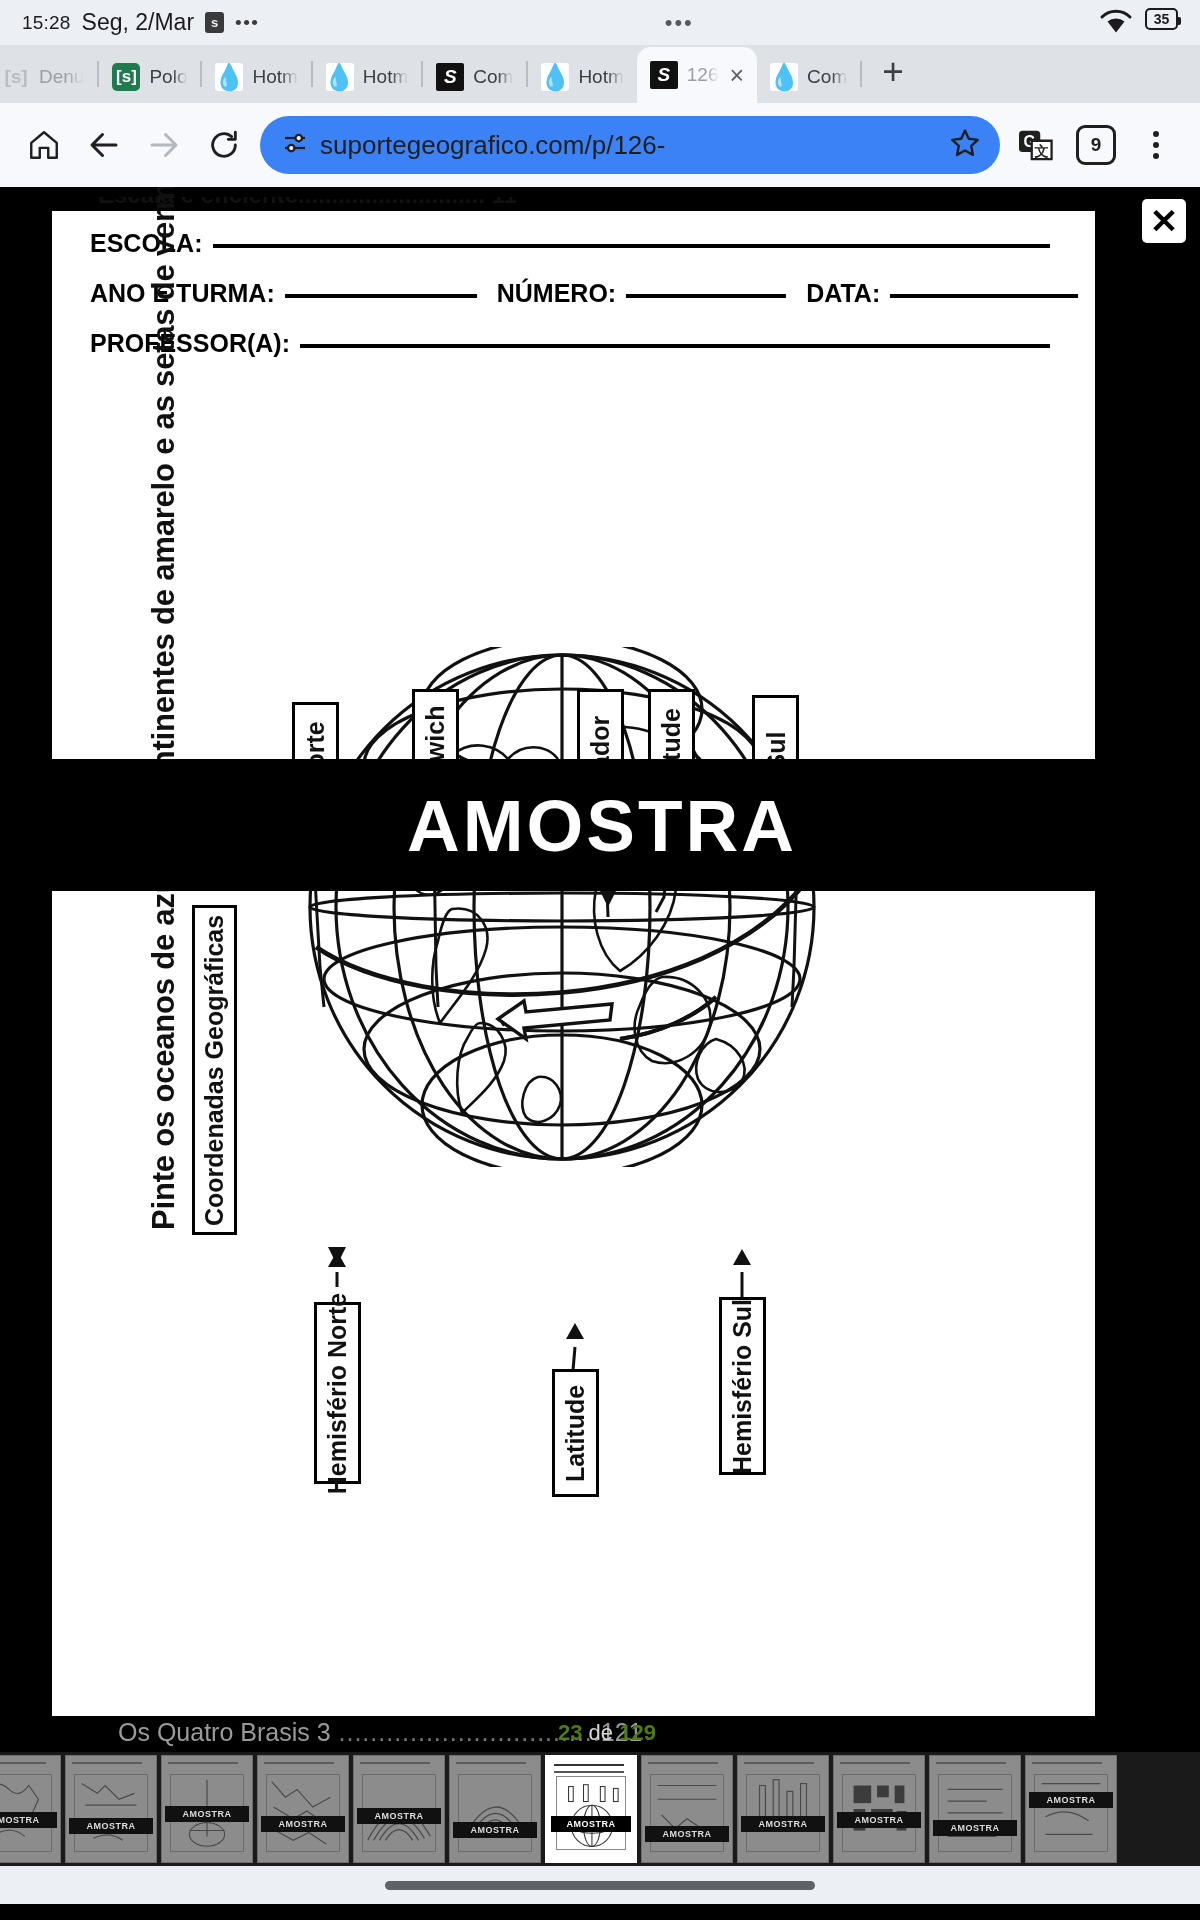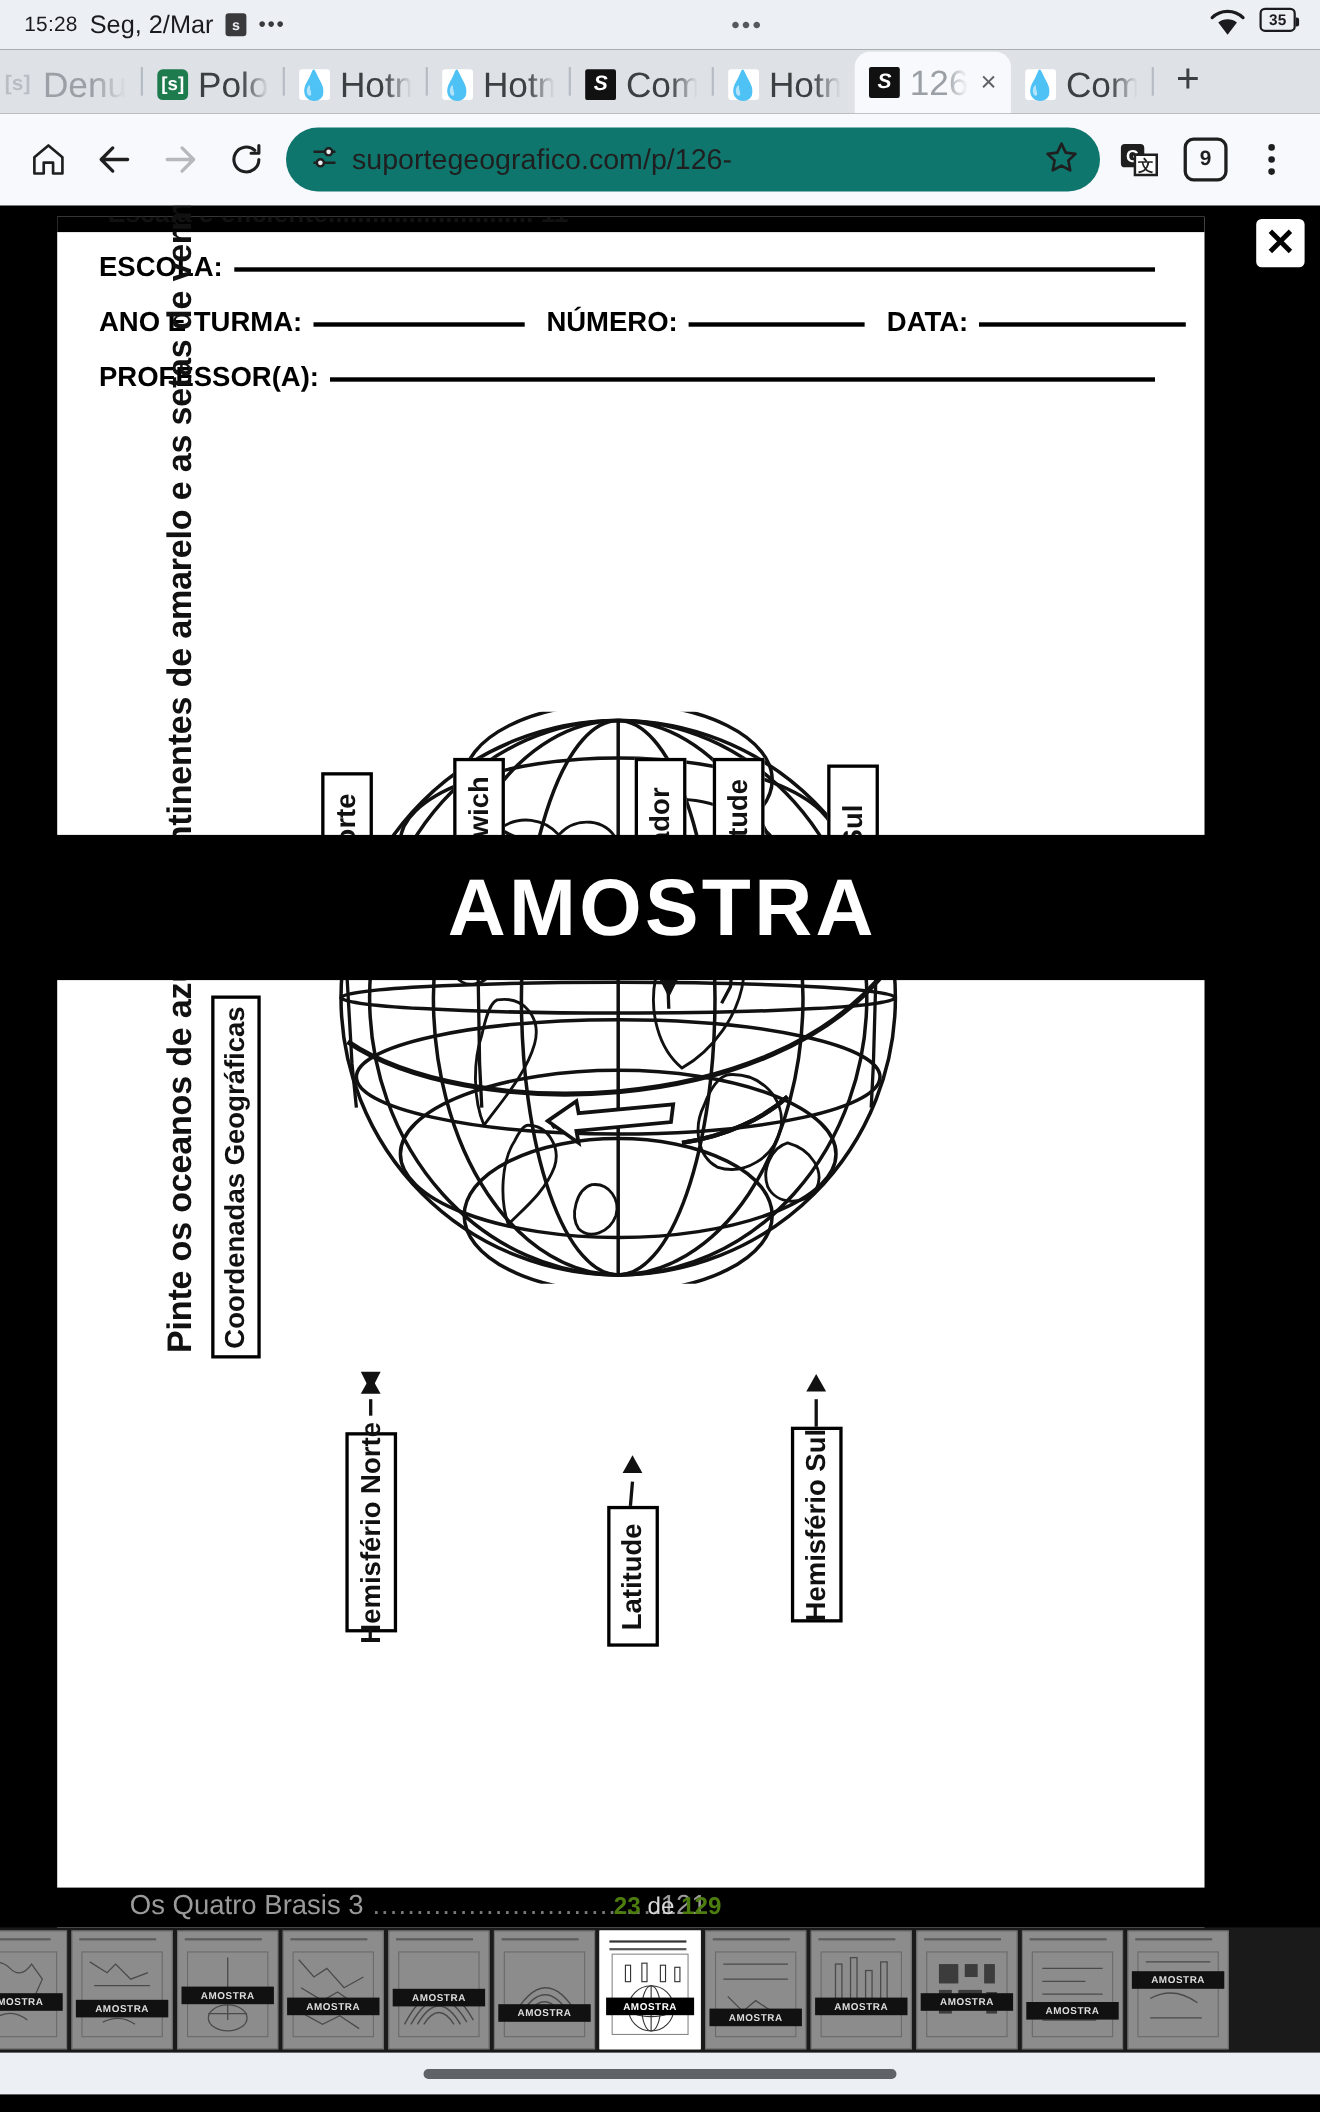--- a/index.html
+++ b/index.html
@@ -48,21 +48,21 @@
     position: relative; overflow: hidden;
   }
   .tab {
     height: 52px; display: flex; align-items: center;
     gap: 9px; padding: 0 13px;
     position: relative; flex: 0 0 auto;
     max-width: 128px; min-width: 0;
   }
   .tab.partial-left { padding-left: 2px; }
   .tab .tab-title {
-    font-size: 32px; color: #3c4043;
+    font-size: 19px; color: #3c4043;
     white-space: nowrap; overflow: hidden;
     -webkit-mask-image: linear-gradient(to right, #000 62%, transparent 100%);
     mask-image: linear-gradient(to right, #000 62%, transparent 100%);
   }
   .tab.faded .tab-title { color: #9aa0a6; }
   .tab.active {
     background: #f8f9fd;
     border-radius: 14px 14px 0 0;
     height: 56px; max-width: 155px;
     z-index: 3;
@@ -87,21 +87,21 @@
     height: 84px; width: 1200px; background: #f8f9fd;
     display: flex; align-items: center; gap: 0;
     padding: 0 14px;
   }
   .tb-icon {
     width: 60px; height: 60px; flex: 0 0 auto;
     display: flex; align-items: center; justify-content: center;
     color: #1f1f1f;
   }
   .omnibox {
-    flex: 1; height: 58px; background: #0f766e;
+    flex: 1; height: 58px; background: #3b82f6;
     border-radius: 29px; display: flex; align-items: center;
     gap: 10px; padding: 0 10px 0 20px; margin: 0 6px; min-width: 0;
   }
   .omnibox-url {
     flex: 1; font-size: 26px; color: #1f1f1f;
     white-space: nowrap; overflow: hidden;
   }
   .star-btn { flex: 0 0 auto; padding-right: 8px; }
   .tabcount {
     width: 40px; height: 40px; border: 3px solid #1f1f1f;

